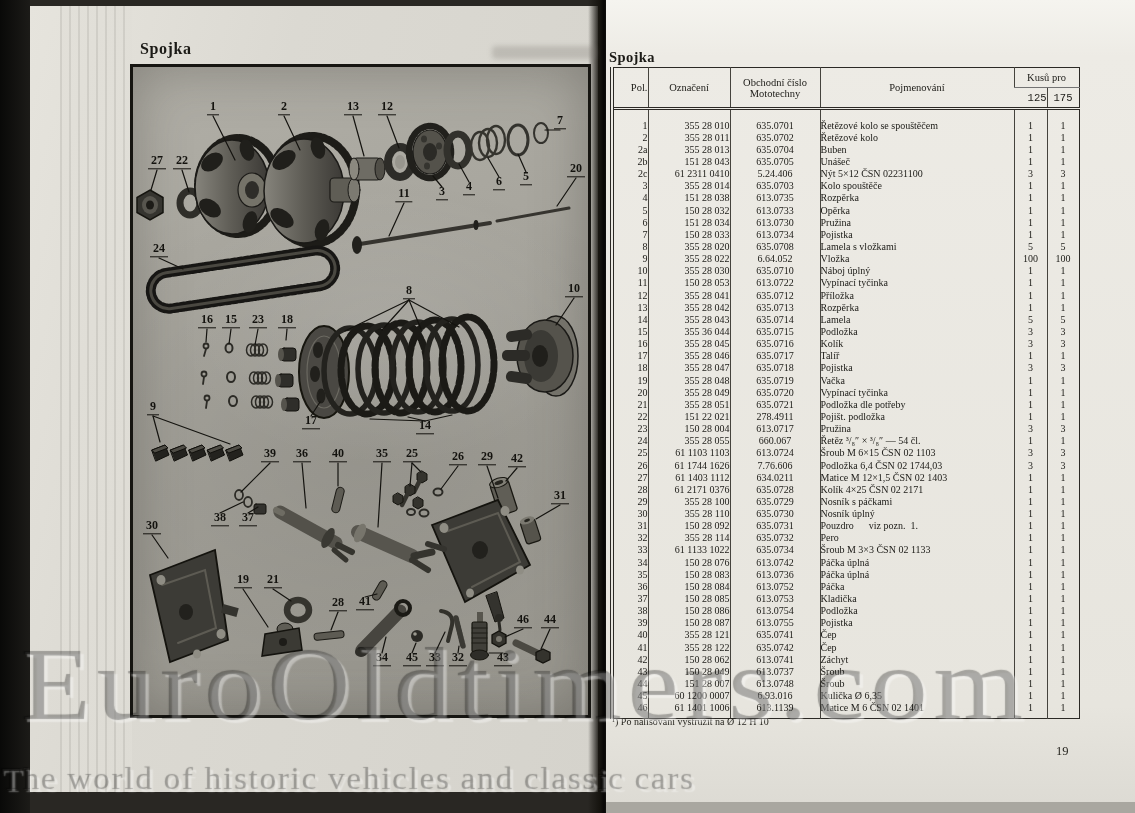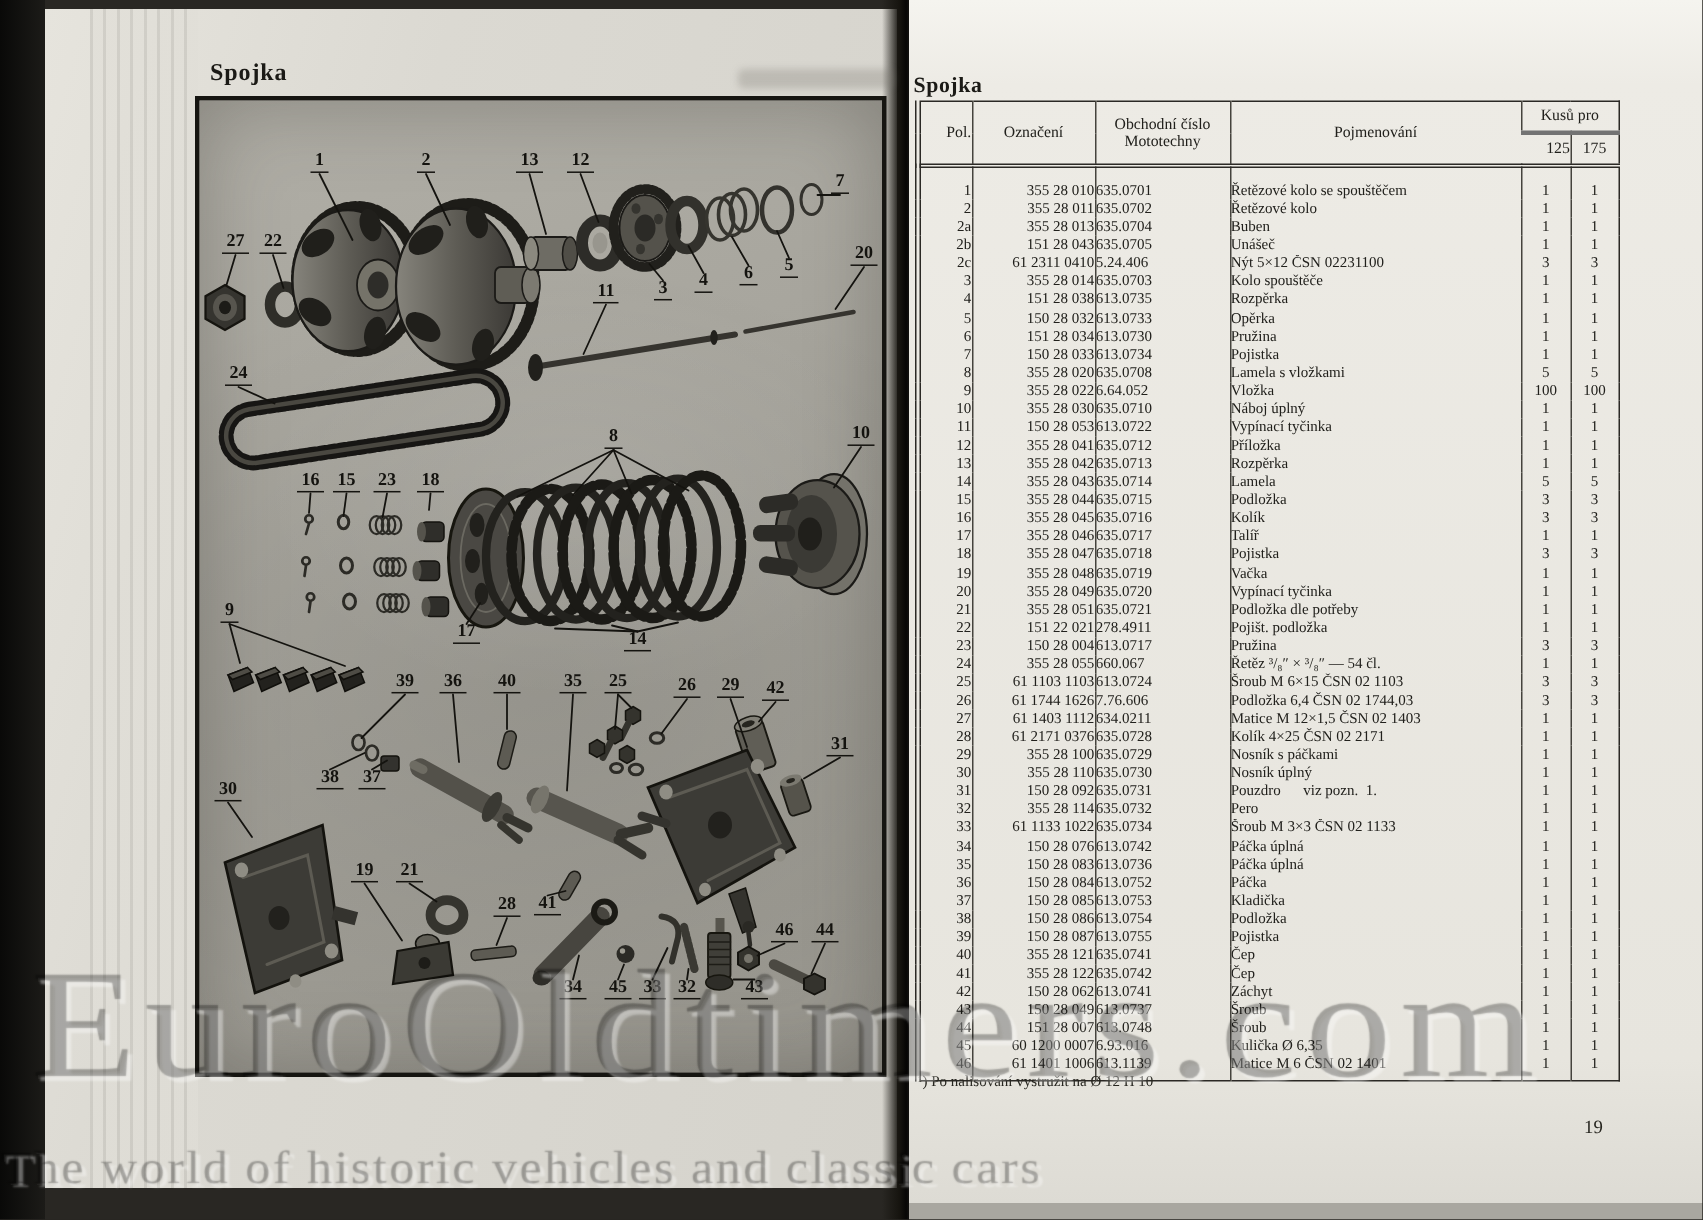--- a/index.html
+++ b/index.html
@@ -38,29 +38,29 @@
        line-height:13px;color:#14130f;border-bottom:1.7px solid #14130f;padding:0 3px 1px 3px;}
   .leader{stroke:#14130f;stroke-width:1.2;}
   
   table.parts{position:absolute;left:610px;top:67px;width:467px;border-collapse:collapse;
        table-layout:fixed;font-size:10px;color:#21201c;
        border:1.6px solid #2b2925;border-left:4px double #2b2925;}
   table.parts th,table.parts td{border-left:1px solid #45433d;padding:0;margin:0;}
   table.parts th:first-child,table.parts td:first-child{border-left:none;text-align:right;}
   thead th{font-weight:normal;font-size:10.5px;text-align:center;vertical-align:middle;}
   thead tr.r1 th{height:19px;}
-  thead tr.r2 th{height:19px;}
-  thead th.kus{border-bottom:3px solid #737373;}
+  thead tr.r2 th{height:19px;font-family:Liberation Mono, monospace;}
+  thead th.kus{border-bottom:1px solid #737373;}
   thead{border-bottom:3px double #2b2925;}
   tbody td{height:12.15px;line-height:11px;white-space:nowrap;overflow:hidden;}
   tbody tr:first-child td{padding-top:9px;}
   tbody tr:last-child td{padding-bottom:4px;}
   td.c0{text-align:center;}
   td.c1{text-align:right;padding-right:9px;}
-  td.c2{text-align:left;padding-right:21px;}
+  td.c2{text-align:center;padding-right:21px;}
   td.c3{text-align:left;padding-left:8px;}
   td.c4,td.c5{text-align:center;}
   .footnote{position:absolute;left:612px;top:716px;font-size:10px;color:#26251f;}
   .page-number{position:absolute;left:1056px;top:744px;font-size:12.5px;color:#26251f;}
   
   .wm{position:absolute;white-space:nowrap;pointer-events:none;line-height:1;
       color:rgba(235,235,228,.05);
       text-shadow:-1.5px -1.5px 1px rgba(0,0,0,.30),1.5px 1.5px 1.5px rgba(255,255,255,.38);}
   .wm1{left:22px;top:634px;font-size:103px;letter-spacing:5px;transform:scaleX(1.12);transform-origin:left;}
   .wm2{left:2px;top:764px;font-size:31px;letter-spacing:1.5px;transform:scaleX(1.08);transform-origin:left;}
@@ -614,21 +614,21 @@
       <tr>
         <td class="c0">14</td>
         <td class="c1">355 28 043</td>
         <td class="c2">635.0714</td>
         <td class="c3">Lamela</td>
         <td class="c4">5</td>
         <td class="c5">5</td>
       </tr>
       <tr>
         <td class="c0">15</td>
-        <td class="c1">355 28 044</td>
+        <td class="c1">355 36 044</td>
         <td class="c2">635.0715</td>
         <td class="c3">Podložka</td>
         <td class="c4">3</td>
         <td class="c5">3</td>
       </tr>
       <tr>
         <td class="c0">16</td>
         <td class="c1">355 28 045</td>
         <td class="c2">635.0716</td>
         <td class="c3">Kolík</td>

